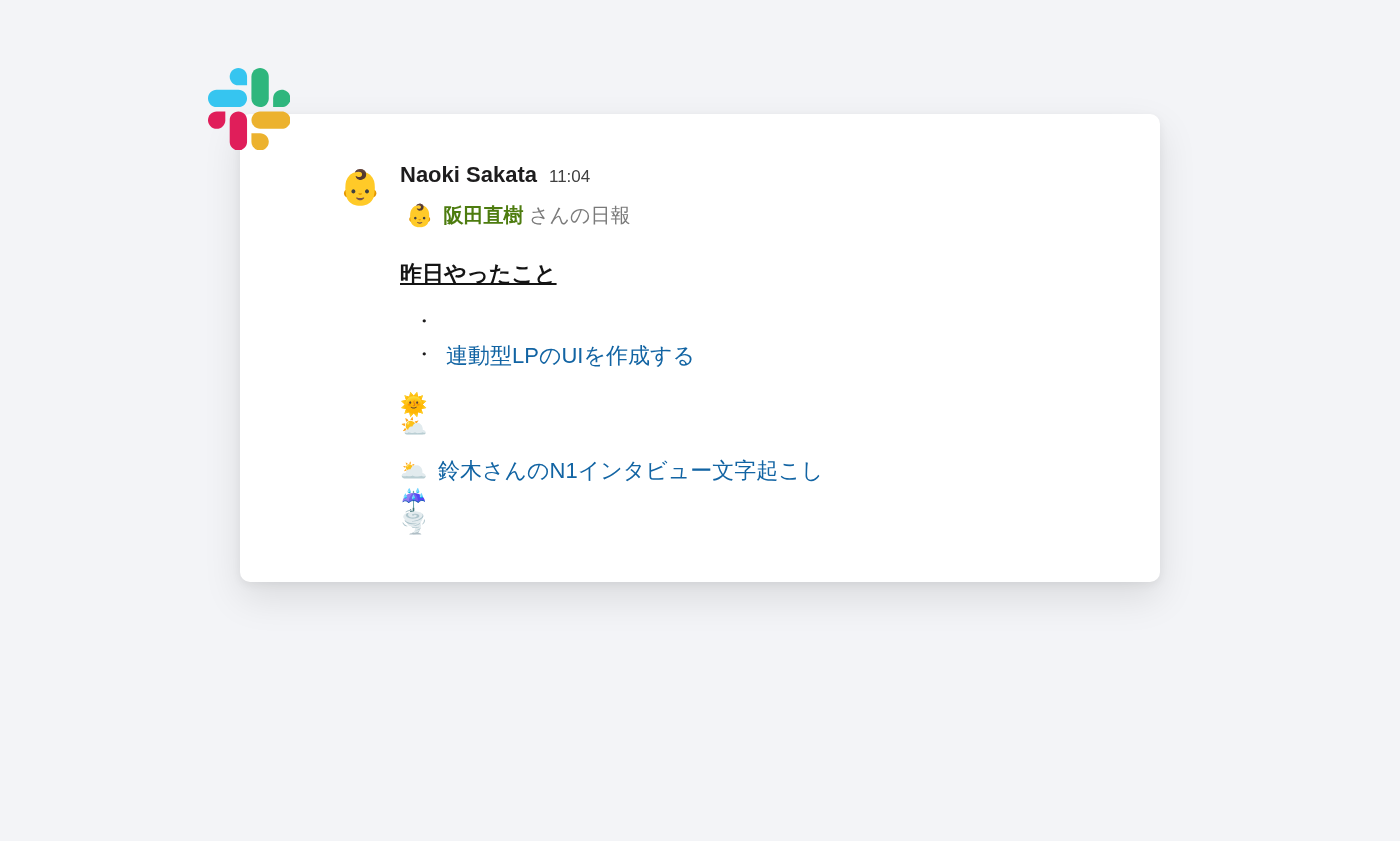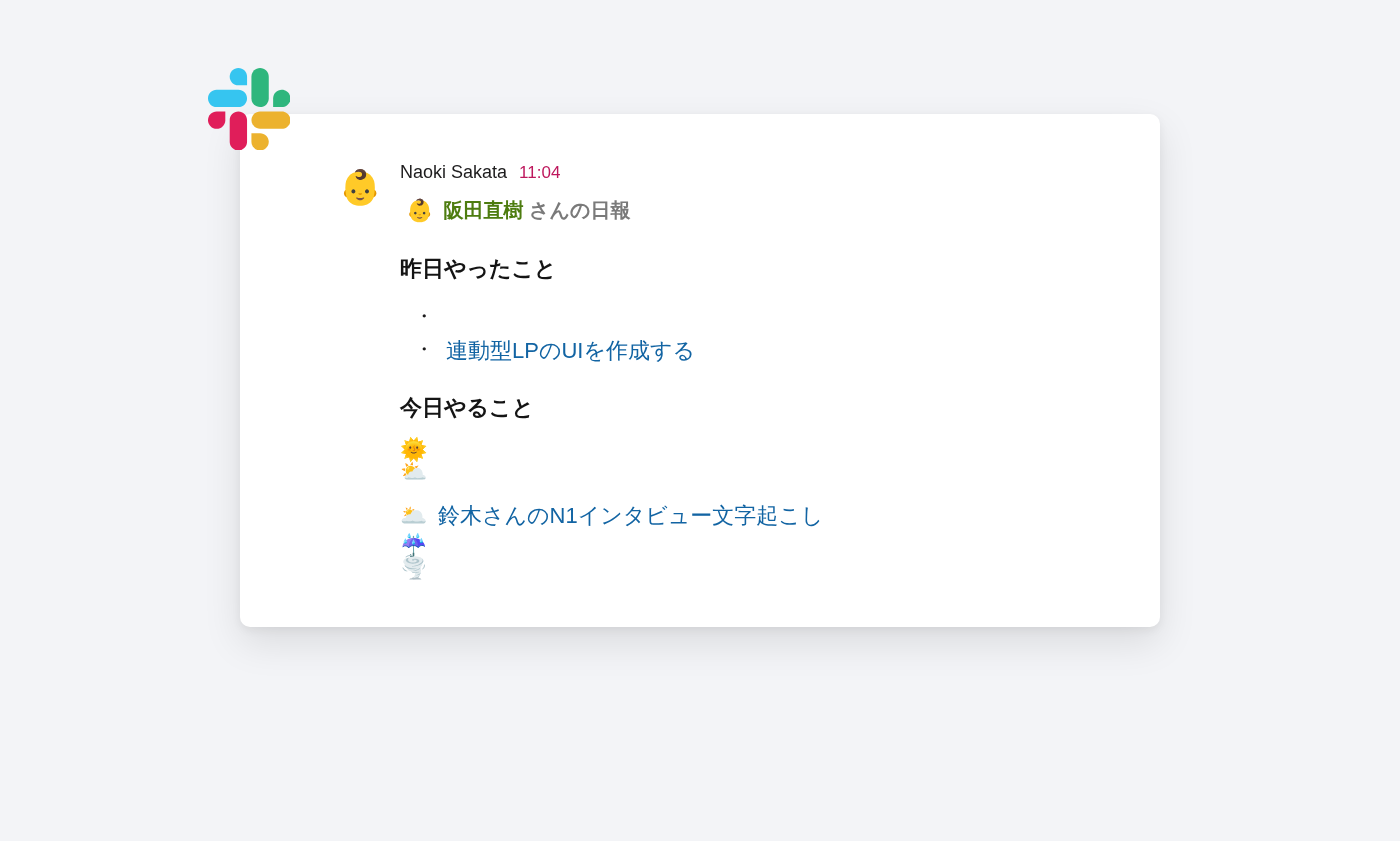--- a/index.html
+++ b/index.html
@@ -56,27 +56,27 @@
     .content {
       flex: 1;
     }
     .header-row {
       display: flex;
       align-items: baseline;
       gap: 12px;
       margin-bottom: 14px;
     }
     .author {
-      font-weight: 400;
-      font-size: 18px;
+      font-weight: 700;
+      font-size: 22px;
       color: #1d1c1d;
     }
     .ts {
       font-size: 17px;
-      color: #be185d;
+      color: #404040;
       font-weight: 400;
     }
     .report-line {
       display: flex;
       align-items: center;
       gap: 10px;
       font-size: 20px;
       color: #5e5e5e;
       margin-bottom: 30px;
       margin-left: 6px;
@@ -84,27 +84,28 @@
     .mini-avatar {
       font-size: 22px;
       line-height:1;
     }
     .report-name {
       font-weight: 600;
       color: #4d7c0f;
     }
     .report-suffix {
       color: #7a7a7a;
-      font-weight: 700;
+      font-weight: 400;
     }
     h2.section {
       font-size: 22px;
       font-weight: 800;
       color: #141414;
       margin: 24px 0 16px 0;
+      text-decoration: underline;
     }
     .bullets {
       margin-left: 14px;
       margin-bottom: 20px;
     }
     .bullets li {
       list-style: none;
       display: flex;
       gap: 12px;
       font-size: 22px;
@@ -177,21 +178,20 @@
         <ul class="bullets">
           <li>
             <span class="bullet-dot">・</span>
           </li>
           <li>
             <span class="bullet-dot">・</span>
             <span class="tasklink">連動型LPのUIを作成する</span>
           </li>
         </ul>
 
-        <h2 class="section">今日やること</h2>
         <div class="emoji-list">
           <div class="row">
             <span class="emj">🌞</span>
           </div>
           <div class="row">
             <span class="emj">⛅</span>
           </div>
           <div class="gap-row"></div>
           <div class="row">
             <span class="emj">🌥️</span>

